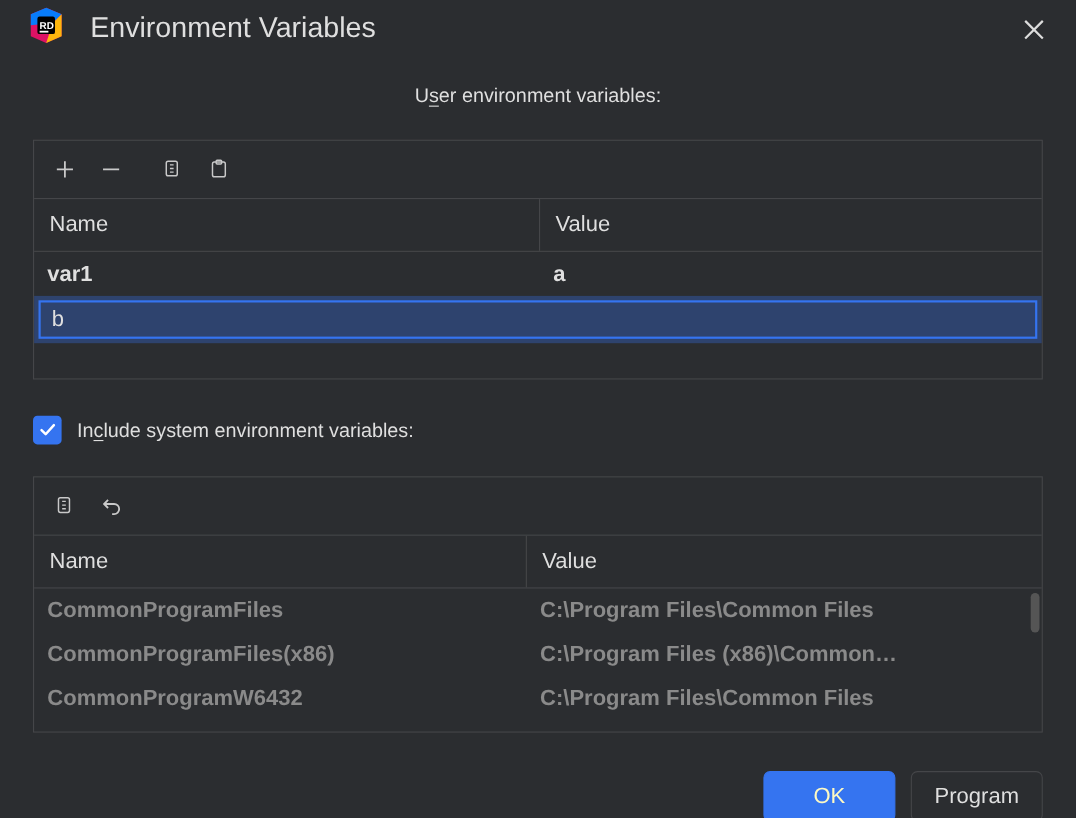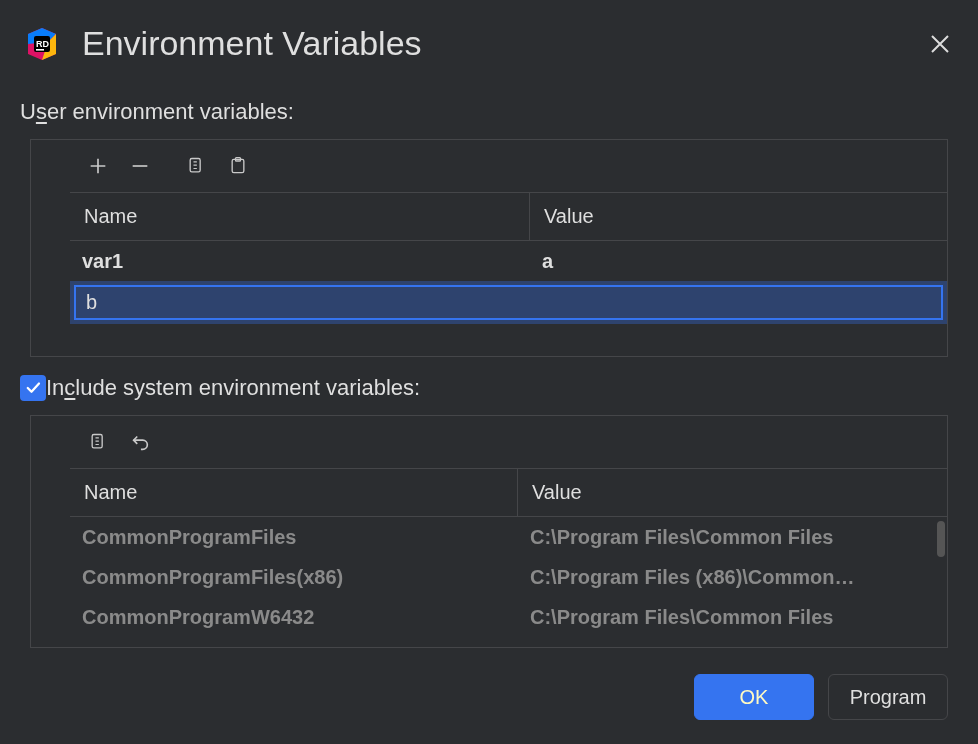--- a/index.html
+++ b/index.html
@@ -11,28 +11,28 @@
     --text-dim:#8a8a8a;
     --accent:#3574f0;
     --accent-sel:#2e436e;
     --btn-bg:#3c3f41;
   }
   *{box-sizing:border-box;}
   html,body{margin:0;padding:0;background:var(--bg);color:var(--text);
     font-family:-apple-system,"Segoe UI",Arial,sans-serif;font-size:20px;
     width:978px;height:744px;overflow:hidden;}
   .dialog{width:978px;height:744px;background:var(--bg);display:flex;flex-direction:column;}
-  .titlebar{display:flex;align-items:center;padding:24px 24px 10px 24px;gap:22px;}
+  .titlebar{display:flex;align-items:flex-end;padding:5px 24px 10px 24px;gap:22px;}
   .app-icon{width:36px;height:36px;flex:none;}
-  .title{font-size:34px;font-weight:400;flex:1;}
+  .title{font-size:26px;font-weight:400;flex:1;}
   .close-btn{width:28px;height:28px;display:flex;align-items:center;justify-content:center;cursor:pointer;}
-  .section-label{padding:0 20px;margin-top:26px;margin-bottom:14px;font-size:22px;}
-  .section-label.cbwrap{display:flex;align-items:center;margin-top:18px;}
+  .section-label{padding:0 30px;margin-top:26px;margin-bottom:14px;font-size:18px;text-align:center;}
+  .section-label.cbwrap{display:flex;align-items:center;gap:14px;margin-top:18px;}
   .underline{text-decoration:underline;text-underline-offset:3px;}
-  .table-block{margin:0 30px;border:1px solid var(--border-light);background:var(--panel);padding-left:39px;}
+  .table-block{margin:15px 30px;border:1px solid var(--border-light);background:var(--panel);}
   .toolbar{display:flex;align-items:center;gap:6px;padding:8px 10px;border-bottom:1px solid var(--border-light);}
   .tool{width:36px;height:36px;display:flex;align-items:center;justify-content:center;cursor:pointer;color:#c9c9c9;border-radius:4px;}
   .thead{display:flex;border-bottom:1px solid var(--border-light);}
   .th{flex:0 0 460px;padding:12px 14px;font-size:20px;border-right:1px solid var(--border-light);}
   .th.val{flex:1;border-right:none;}
   .tbody{}
   .tr{display:flex;align-items:stretch;min-height:40px;}
   .tr.sel{background:var(--accent-sel);}
   .td{flex:0 0 460px;padding:8px 12px;font-size:20px;display:flex;align-items:center;font-weight:bold;}
   .td.val{flex:1;}

